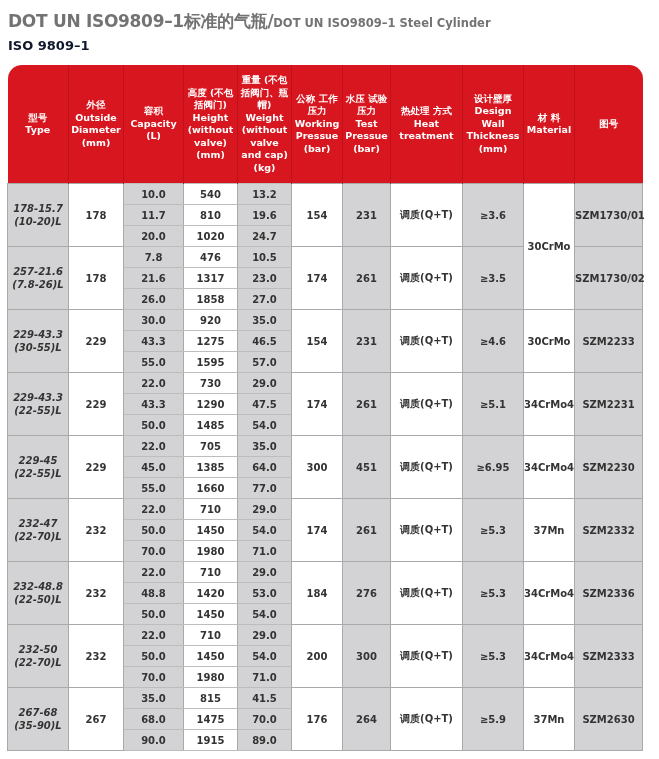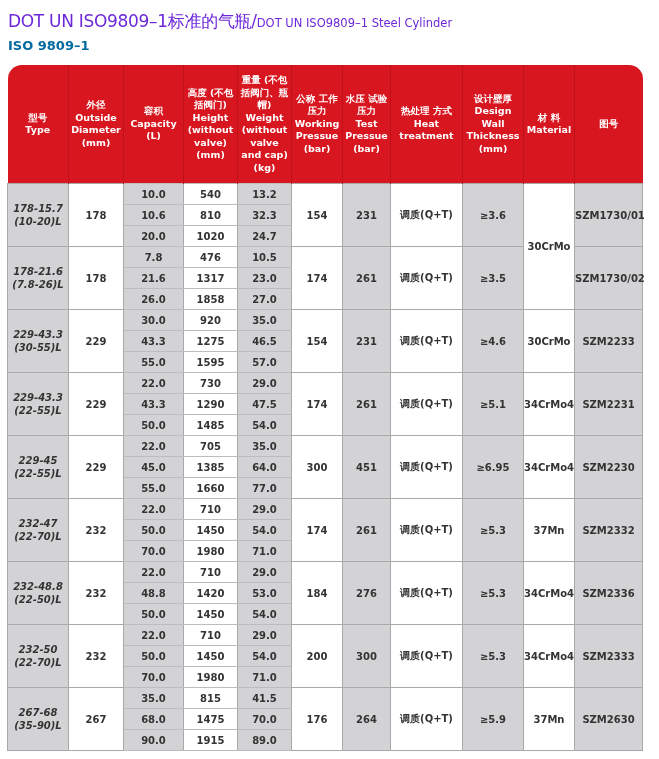--- a/index.html
+++ b/index.html
@@ -1,21 +1,21 @@
 <!DOCTYPE html>
 <html><head>
 <meta charset="utf-8">
 <style>
   html, body { margin: 0; padding: 0; background: #ffffff; }
   body { width: 659px; height: 759px; position: relative; overflow: hidden;
          font-family: "DejaVu Sans", "Liberation Sans", sans-serif; }
-  .title { position: absolute; left: 8px; top: 10px; white-space: nowrap; color: #6d28d9; font-weight: normal; }
+  .title { position: absolute; left: 8px; top: 10px; white-space: nowrap; color: #737373; font-weight: bold; }
   .title .big { font-size: 17px; letter-spacing: -0.3px; }
   .title .small { font-size: 11.5px; }
-  .subtitle { position: absolute; left: 8px; top: 38px; font-size: 13px; font-weight: bold; color: #0369a1; }
+  .subtitle { position: absolute; left: 8px; top: 38px; font-size: 13px; font-weight: bold; color: #0f172a; }
   table { position: absolute; left: 7px; top: 65px; border-collapse: collapse; table-layout: fixed; width: 635px; }
   th { background: #d8161f; color: #fff; font-weight: bold; font-size: 9.5px; line-height: 12.5px;
        text-align: center; vertical-align: middle; border-left: 1px solid #c01019; height: 118px; padding: 0 1px; }
   th:first-child { border-top-left-radius: 14px; border-left: none; }
   th:last-child { border-top-right-radius: 14px; }
   td { font-size: 10px; color: #333; font-weight: bold; text-align: center; vertical-align: middle;
        height: 20px; padding: 0; border: 1px solid #a9a9a9; }
   td.g { background: #d3d3d5; }
   td.w { background: #ffffff; }
   td.sub { border-top: 1px solid #bdbdbd; border-bottom: 1px solid #bdbdbd; }
@@ -102,32 +102,32 @@
         <td class="w sub">540</td>
         <td class="g sub">13.2</td>
         <td class="w" rowspan="3">154</td>
         <td class="g" rowspan="3">231</td>
         <td class="w" rowspan="3">调质(Q+T)</td>
         <td class="g" rowspan="3">≥3.6</td>
         <td class="w" rowspan="6">30CrMo</td>
         <td class="g" rowspan="3">SZM1730/01</td>
       </tr>
       <tr>
-        <td class="g sub">10.6</td>
+        <td class="g sub">11.7</td>
         <td class="w sub">810</td>
-        <td class="g sub">32.3</td>
+        <td class="g sub">19.6</td>
       </tr>
       <tr>
         <td class="g sub">20.0</td>
         <td class="w sub">1020</td>
         <td class="g sub">24.7</td>
       </tr>
       <tr>
         <td class="g type" rowspan="3">
-          <div>178-21.6</div>
+          <div>257-21.6</div>
           <div>(7.8-26)L</div>
         </td>
         <td class="w" rowspan="3">178</td>
         <td class="g sub">7.8</td>
         <td class="w sub">476</td>
         <td class="g sub">10.5</td>
         <td class="w" rowspan="3">174</td>
         <td class="g" rowspan="3">261</td>
         <td class="w" rowspan="3">调质(Q+T)</td>
         <td class="g" rowspan="3">≥3.5</td>

